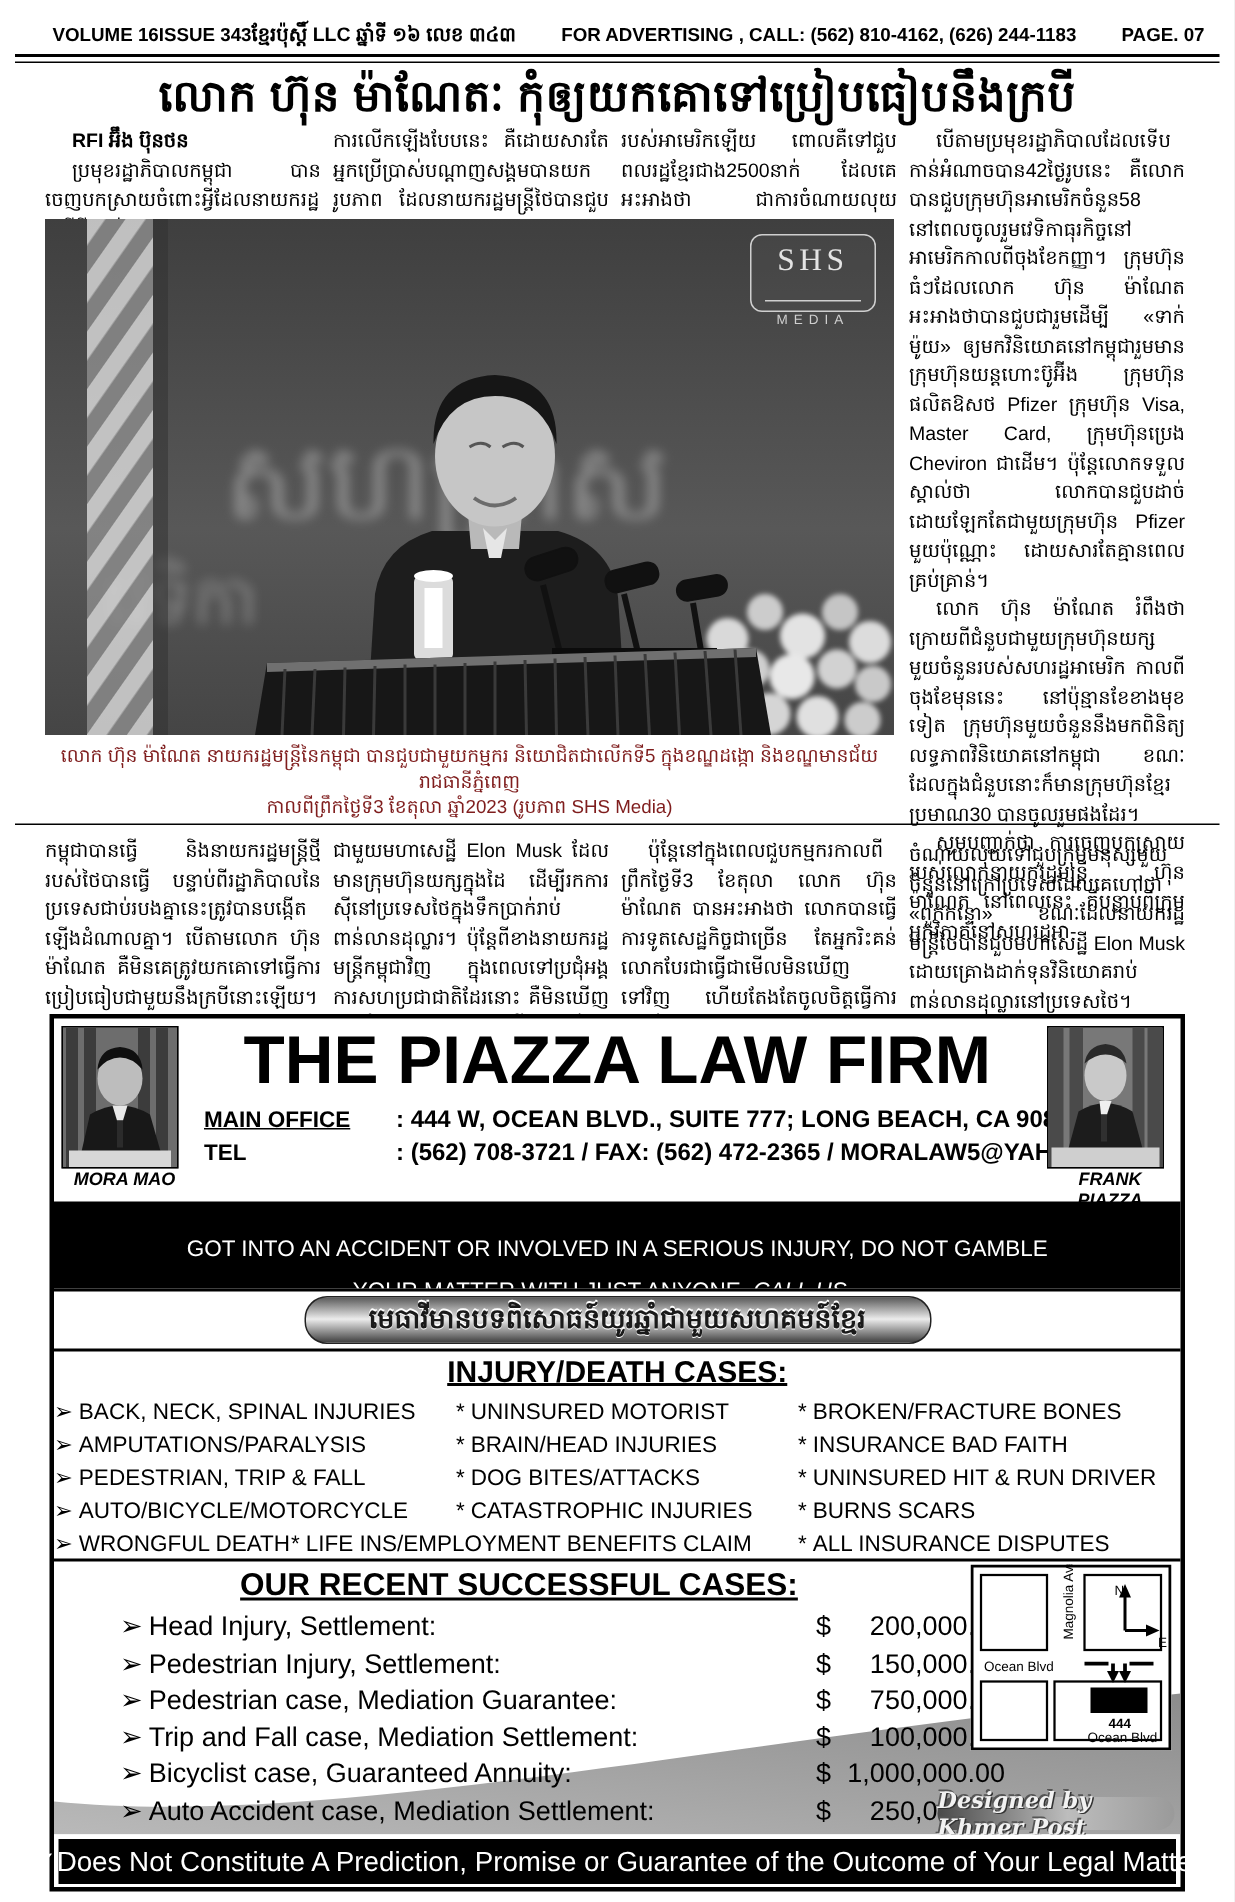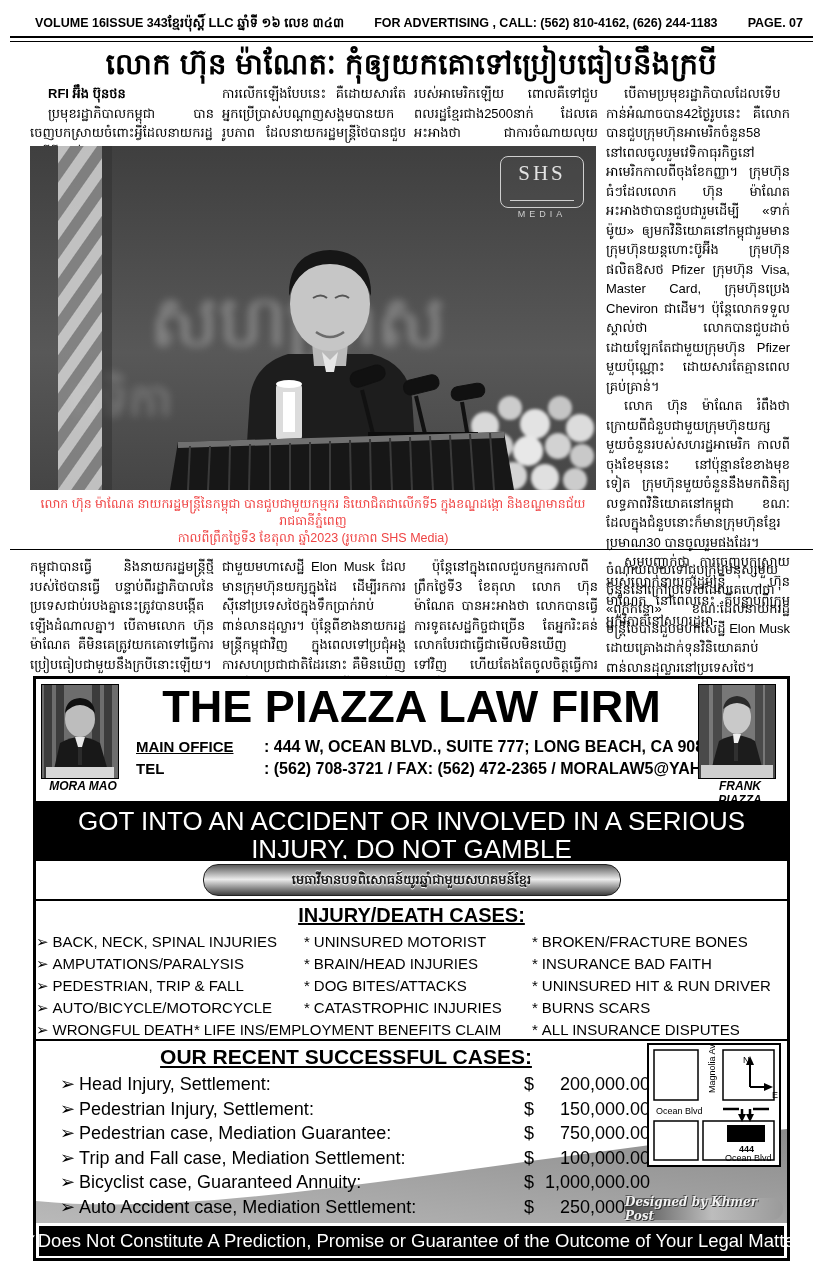--- a/index.html
+++ b/index.html
@@ -30,64 +30,64 @@
   
   .photo{position:absolute;left:30px;top:146px;width:566px;height:344px;background:#4c4c4c;}
   .photo svg{display:block;}
   .shs-badge{position:absolute;top:10px;right:12px;width:84px;height:52px;border:1px solid #cfcfcf;
              border-radius:8px;color:#e3e3e3;text-align:center;line-height:1;padding-top:6px;box-sizing:border-box;
              font-family:"Liberation Serif", serif;background:rgba(80,80,80,.35);}
   .shs-badge .shs{font-size:21px;letter-spacing:3px;display:block;border-bottom:1px solid #cfcfcf;
                   padding-bottom:16px;margin:0 9px 3px 9px;}
   .shs-badge .media{font-size:9px;letter-spacing:4px;font-family:"Liberation Sans",sans-serif;color:#cfcfcf;}
   .caption{position:absolute;left:30px;top:496px;width:566px;text-align:center;
-           font-size:12.5px;line-height:17px;color:#ef4444;}
+           font-size:12.5px;line-height:17px;color:#7f1d1d;}
   .caption-rule{position:absolute;top:549px;left:10px;right:10px;height:1px;background:#000;}
   
   .ad{position:absolute;left:33px;top:676px;width:757px;height:585px;border:3px solid #000;
       box-sizing:border-box;background:#fff;display:flex;flex-direction:column;}
   .ad-header{position:relative;height:122px;flex:none;}
   .attorney{position:absolute;top:5px;width:84px;text-align:center;font-size:12px;font-weight:bold;font-style:italic;}
   .attorney.left{left:5px;} .attorney.right{right:5px;}
   .attorney .frame{width:78px;height:95px;border:1px solid #000;box-sizing:border-box;background:#777;}
   .ad-title{margin:4px 95px 0 95px;text-align:center;font-size:45px;font-weight:800;
             letter-spacing:0px;line-height:1.05;white-space:nowrap;}
   .contact{margin:6px 0 0 100px;font-size:15px;}
   .contact .row{display:flex;line-height:22px;}
   .contact .lbl{width:128px;font-weight:bold;}
   .contact .lbl.u{text-decoration:underline;}
   .contact .val{font-weight:bold;font-size:16px;}
   .ad-banner{flex:none;height:58px;background:#000;color:#fff;text-align:center;
-             font-size:26px;line-height:28px;padding-top:6px;box-sizing:border-box;}
+             font-size:15px;line-height:28px;padding-top:18px;box-sizing:border-box;}
   .ad-banner .it{font-style:italic;}
   .ad-khmer{flex:none;height:38px;border-top:2px solid #000;display:flex;align-items:center;justify-content:center;}
   .khmer-pill{min-width:380px;height:30px;border-radius:15px;border:1px solid #222;
               background:linear-gradient(180deg,#5a5a5a 0%,#ececec 48%,#3f3f3f 100%);
               display:flex;align-items:center;justify-content:center;
-              font-size:13px;font-weight:bold;color:#1a1a1a;padding:0 18px;
+              font-size:18px;font-weight:bold;color:#1a1a1a;padding:0 18px;
               text-shadow:0 1px 0 #fff, 0 -1px 0 #fff;}
   .ad-injury{flex:none;height:140px;border-top:2px solid #000;padding-top:3px;box-sizing:border-box;}
   .inj-head{text-align:center;font-size:20px;font-weight:bold;text-decoration:underline;margin:0 0 4px 0;}
   .inj-row{display:flex;font-size:15px;line-height:22px;}
   .inj-c1{width:268px;} .inj-c2{width:228px;} .inj-c3{flex:1;}
   .inj-last .inj-c1{width:158px;} .inj-last .inj-c2{width:338px;}
   .blt{display:inline-block;margin-right:4px;}
   .ad-cases{flex:none;height:184px;border-top:2px solid #000;position:relative;overflow:hidden;
             box-sizing:border-box;padding-top:4px;}
   .case-head{width:620px;text-align:center;font-size:21px;font-weight:bold;text-decoration:underline;margin:0 0 3px 0;}
-  .case-row{display:flex;align-items:flex-start;font-size:18px;line-height:24.5px;margin-left:24px;width:590px;position:relative;z-index:2;}
+  .case-row{display:flex;align-items:flex-start;font-size:18px;line-height:24.5px;margin-left:44px;width:590px;position:relative;z-index:2;}
   .case-row .lab{flex:1;}
   .case-row .cur{width:16px;text-align:left;}
   .case-row .amt{width:110px;text-align:right;}
   .swoosh{position:absolute;left:0;bottom:0;width:751px;height:100px;z-index:1;}
   .mapbox{position:absolute;right:6px;top:2px;width:134px;height:124px;z-index:3;background:#fff;}
   .designed{position:absolute;right:4px;bottom:3px;width:158px;height:22px;border-radius:11px;z-index:3;
             background:linear-gradient(90deg,#4a4a4a,#bdbdbd 55%,#9a9a9a);
             display:flex;align-items:center;justify-content:center;
-            font-family:"DejaVu Serif", serif;font-style:italic;font-weight:bold;font-size:12px;
+            font-family:"DejaVu Serif", serif;font-style:italic;font-weight:bold;font-size:15px;
             color:#f2f2f2;text-shadow:1px 1px 0 #333, -1px -1px 0 #555;}
   .ad-disclaimer{flex:none;height:30px;margin:3px;background:#000;color:#fff;display:flex;
                  align-items:center;justify-content:center;font-size:18.5px;white-space:nowrap;}
 </style>
 </head>
 <body>
 
 <div class="page">
 
   <div class="masthead">

